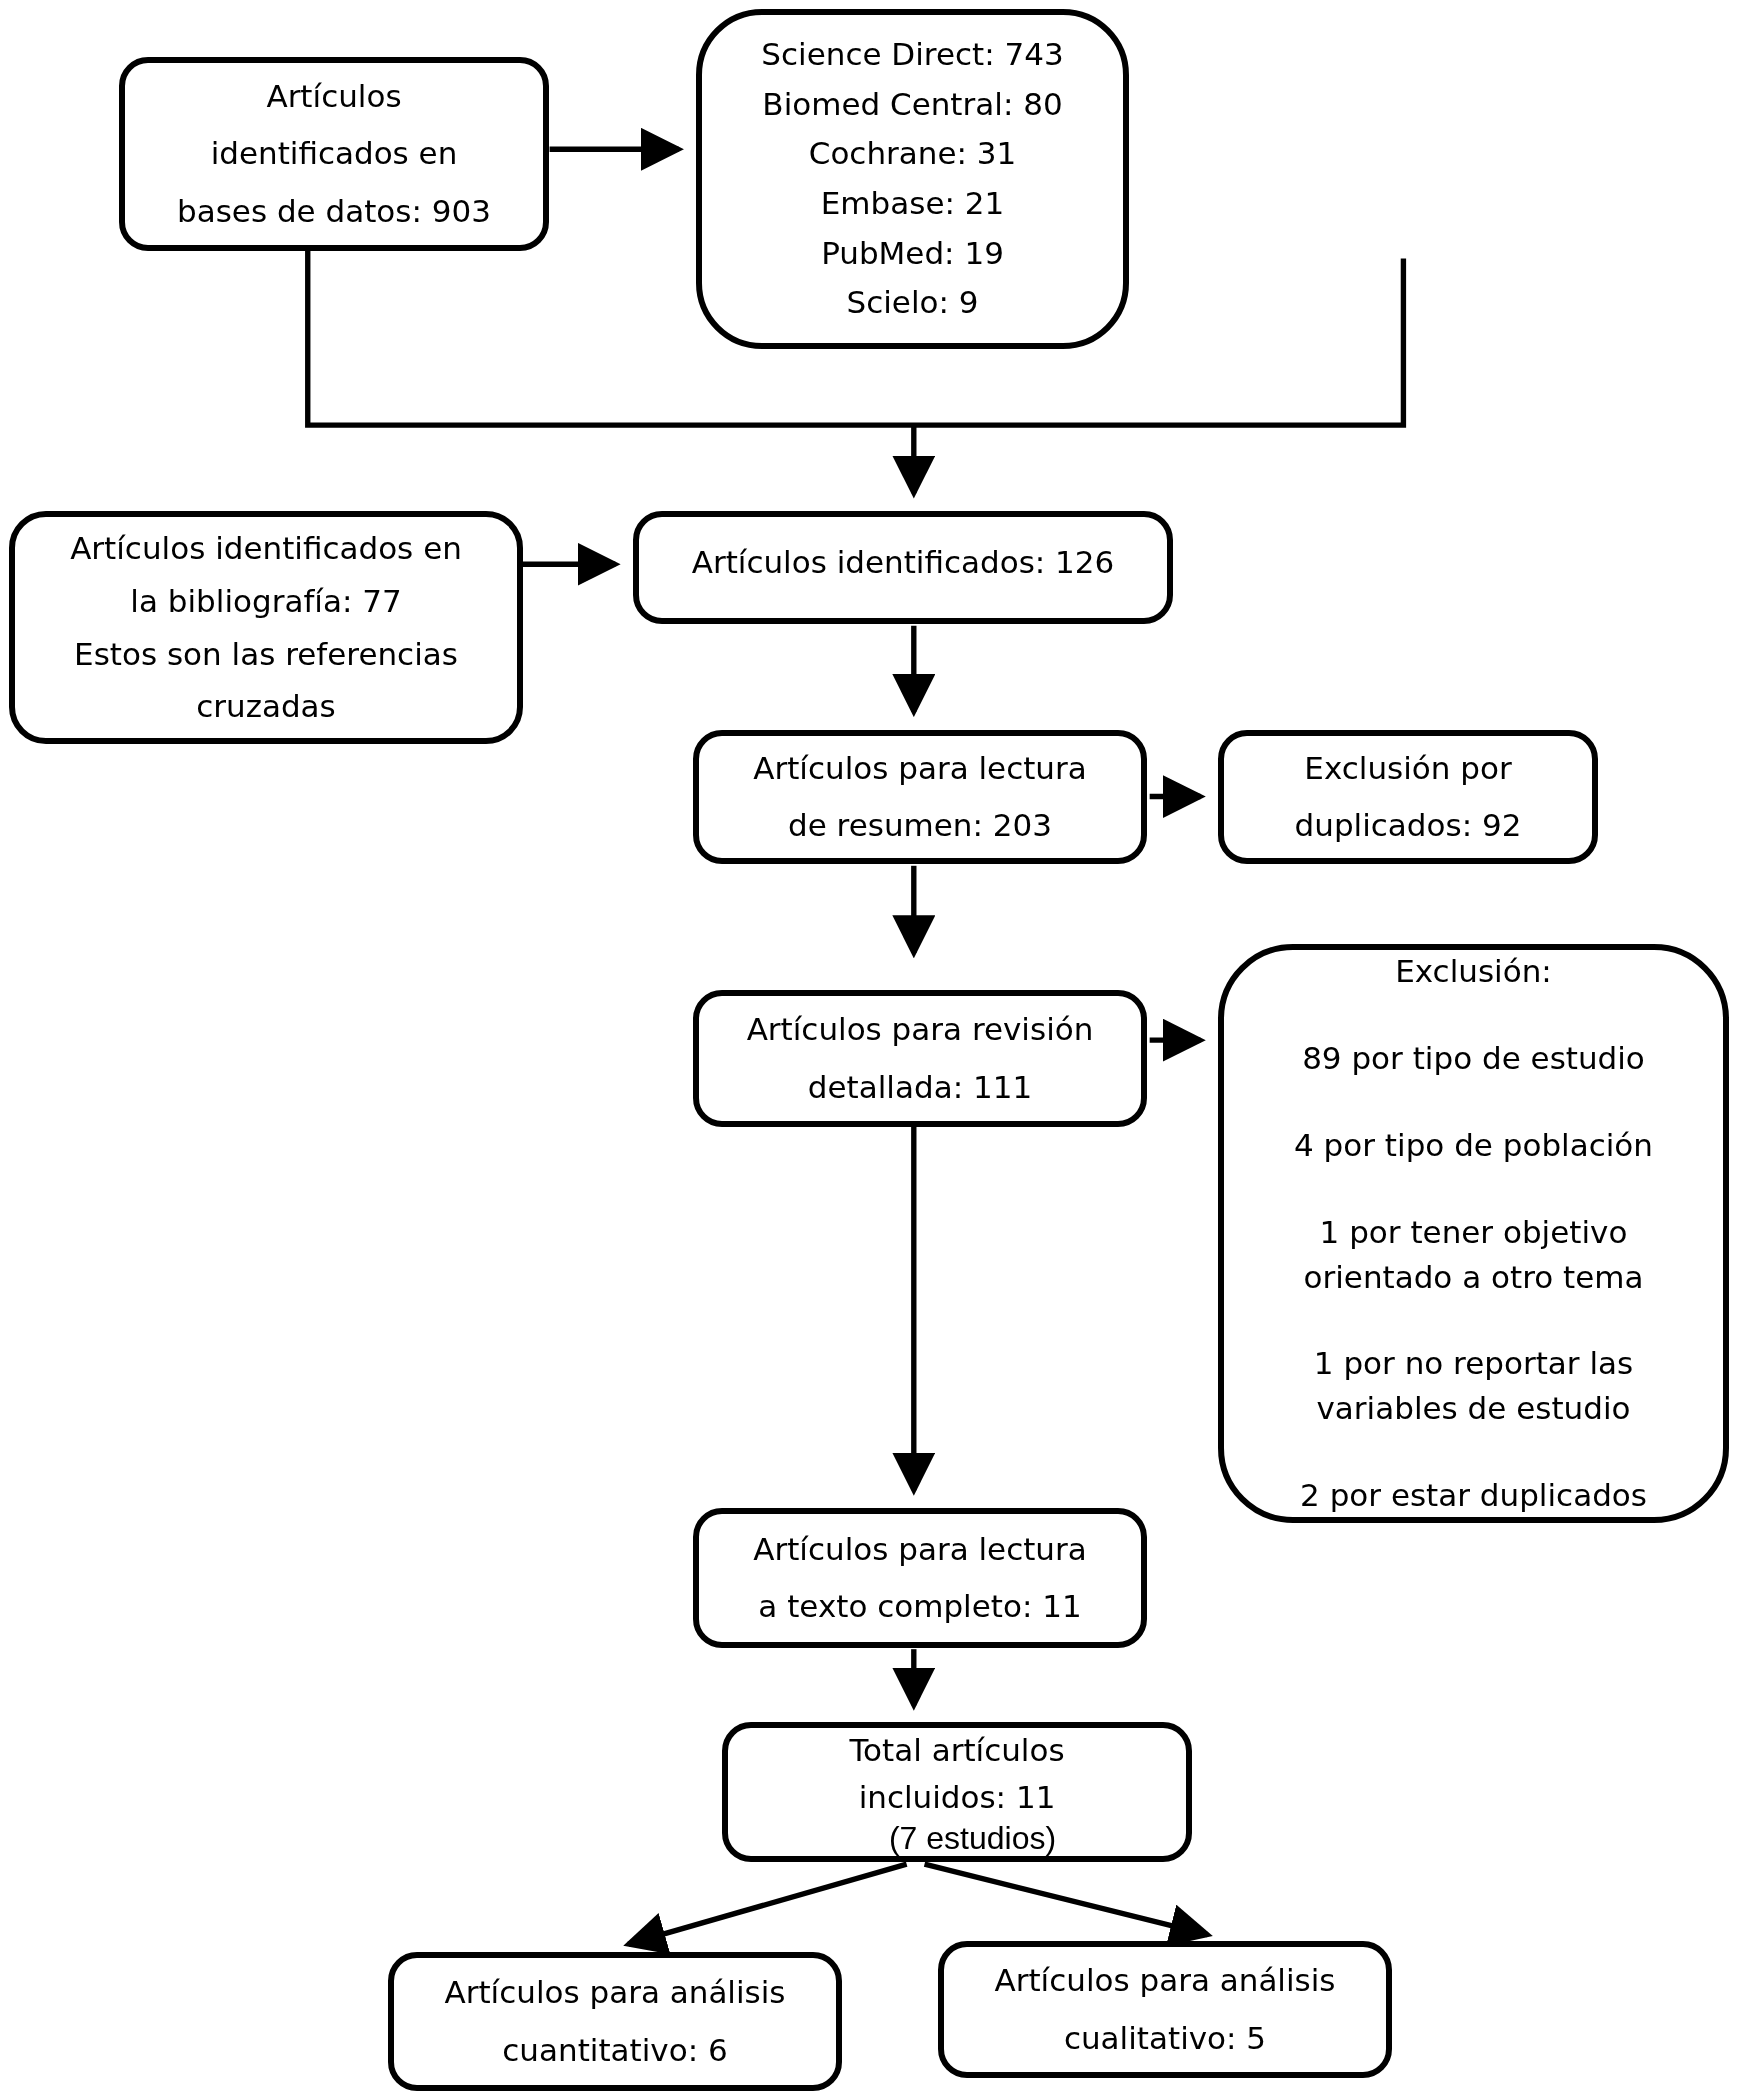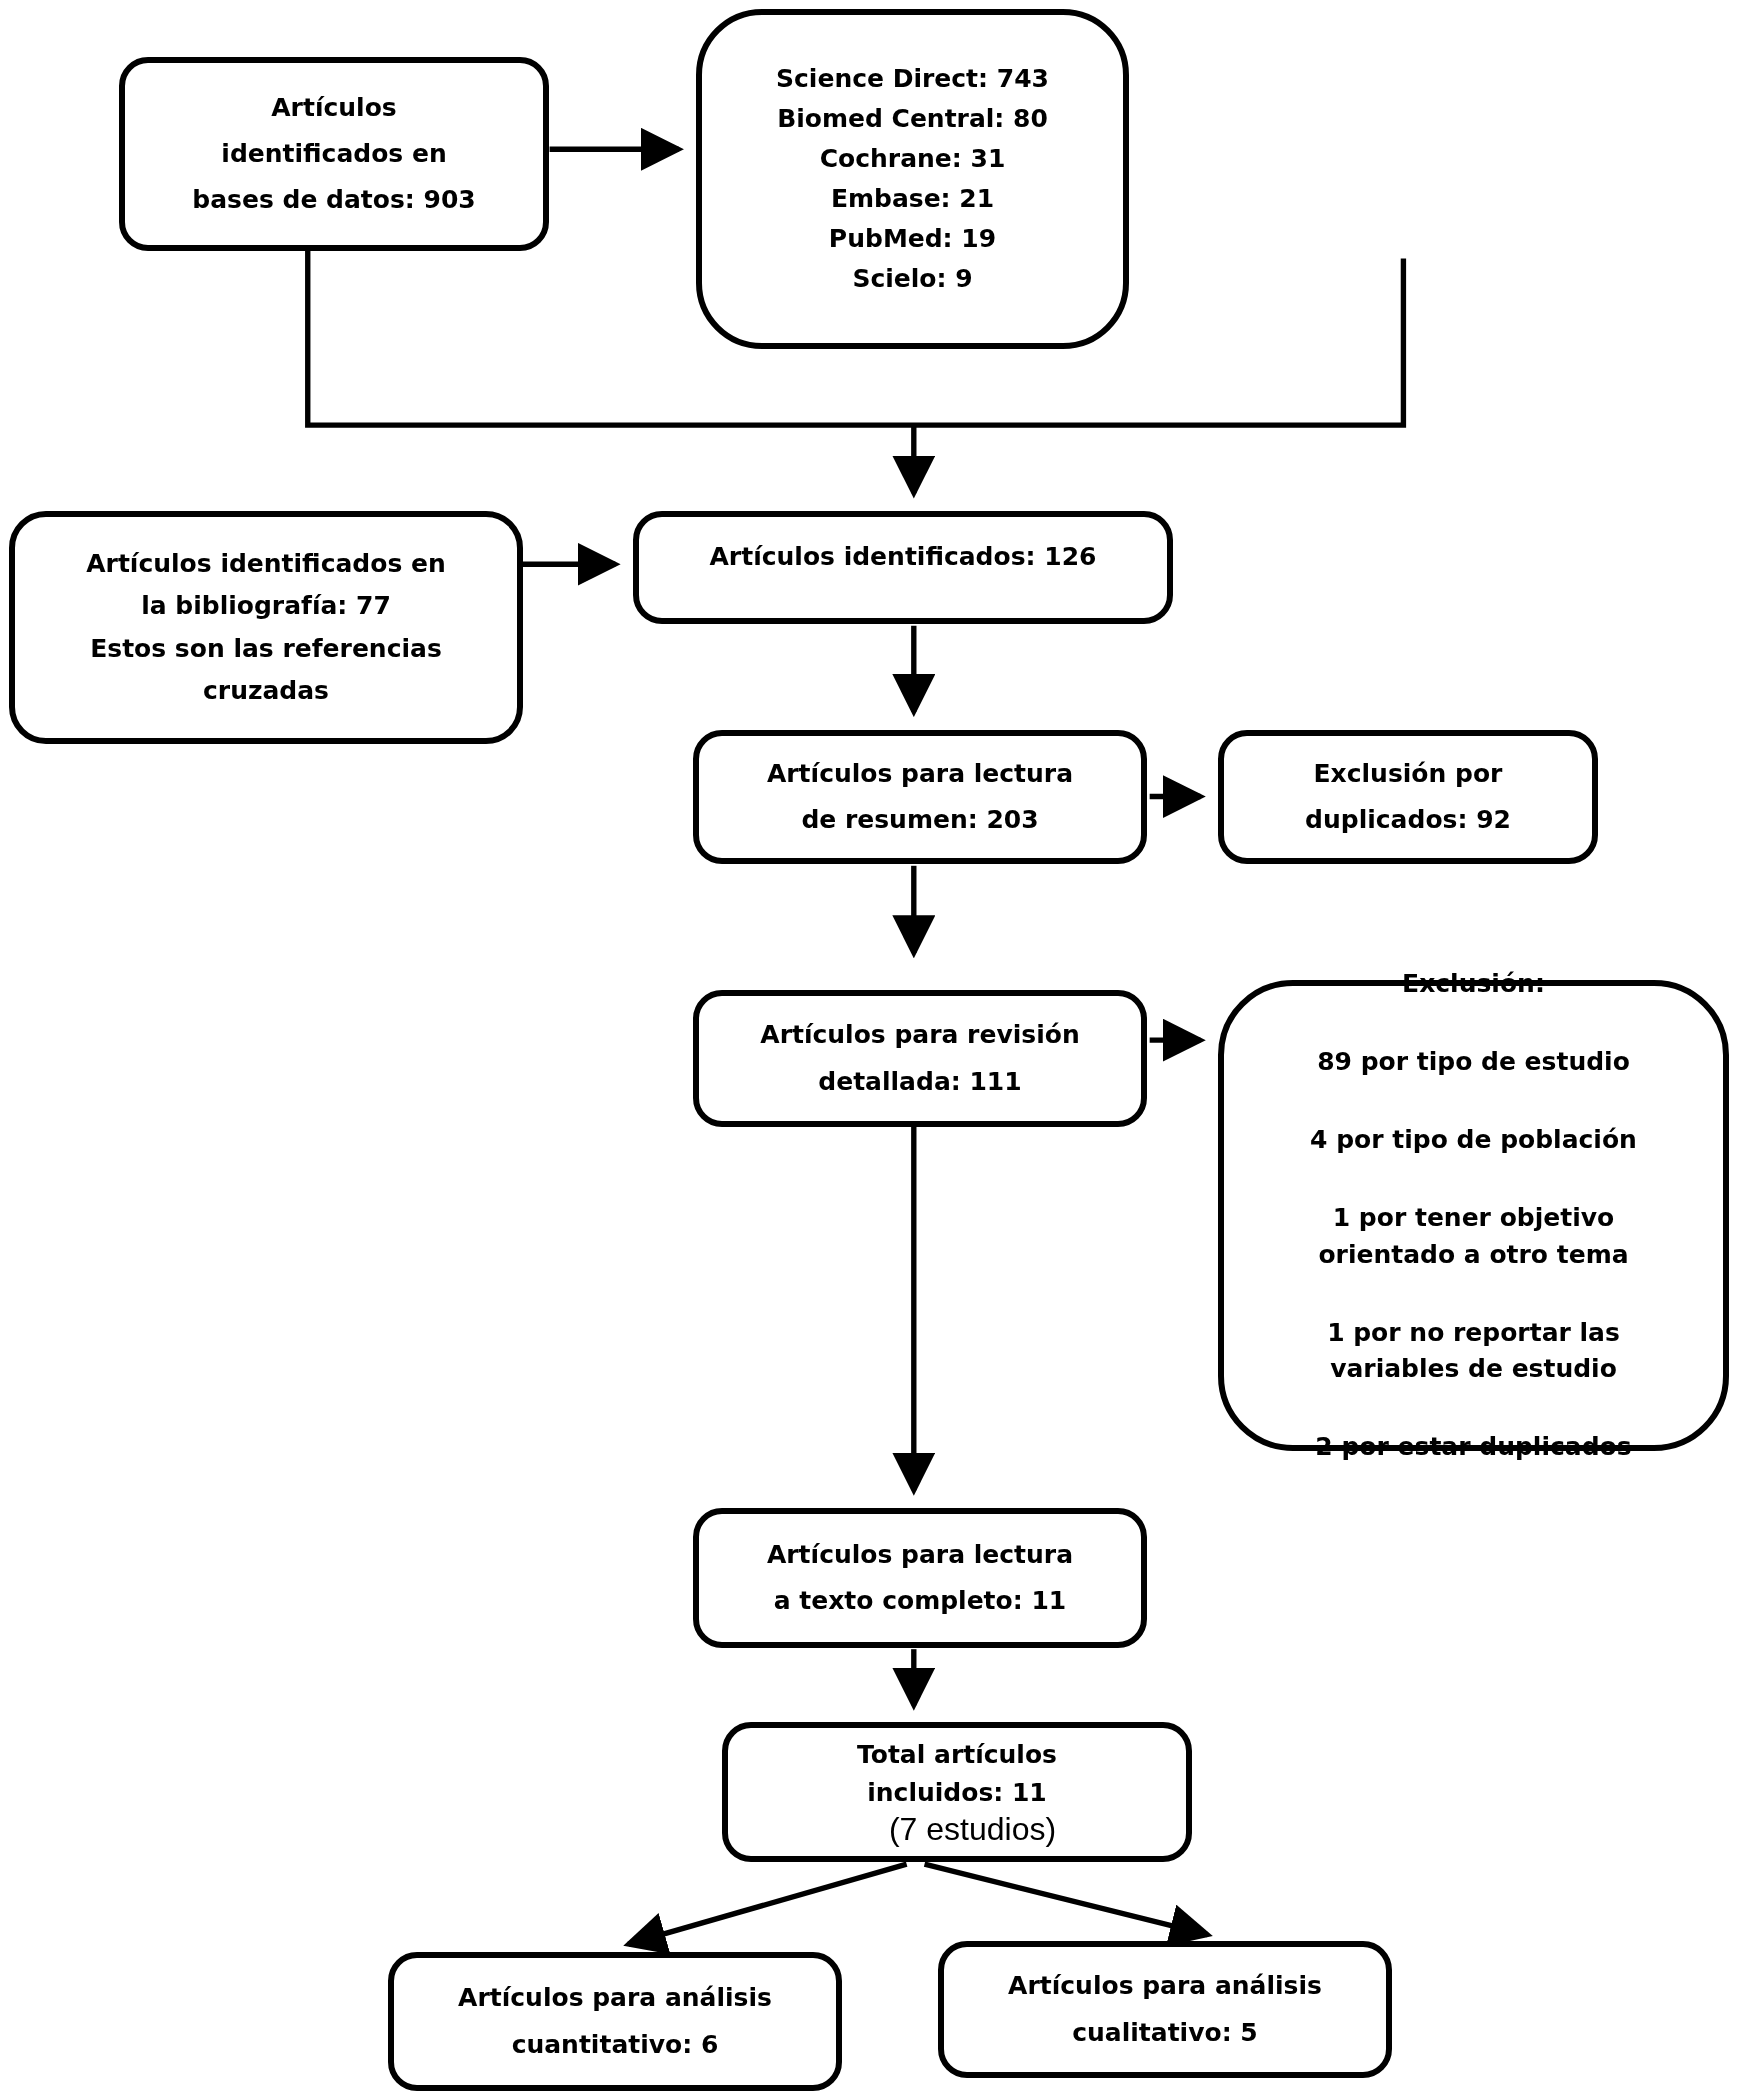--- a/index.html
+++ b/index.html
@@ -19,37 +19,37 @@
     border-radius:29px;
     display:flex;
     flex-direction:column;
     align-items:center;
     justify-content:center;
     text-align:center;
     z-index:2;
   }
   .txt {
     white-space:pre-line;
-    font-weight:bold;
-    font-size:25px;
+    font-weight:normal;
+    font-size:31px;
     line-height:1.85;
   }
   
   .b1  { left:119px;  top:57px;   width:430px; height:194px; }
   .b2  { left:696px; top:9px;   width:433px; height:340px; border-radius:66px; }
   .b2 .txt { line-height:1.6; }
   .b3  { left:1227px; top:96px;  width:463px; height:164px; }
   .b3 .txt { line-height:1.8; }
   .b4  { left:9px;   top:511px;  width:514px; height:233px; border-radius:37px; }
   .b4 .txt { line-height:1.7; }
   .b5  { left:633px; top:511px;  width:540px; height:113px; justify-content:flex-start; padding-top:16.7px; }
   .b6  { left:693px; top:730px; width:454px; height:134px; }
   .b7  { left:1218px; top:730px; width:380px; height:134px; }
   .b8  { left:693px; top:970px; width:454px; height:137px;margin-top:20px; }
-  .b9  { left:1218px; top:944px; width:511px; height:471px; border-radius:75px; justify-content:center; gap:42px; padding:24px 12px;margin-top:36px; }
+  .b9  { left:1218px; top:944px; width:511px; height:579px; border-radius:75px; justify-content:center; gap:42px; padding:24px 12px; }
   .b9 .txt { line-height:1.45; }
   .b10 { left:693px; top:1508px; width:454px; height:140px; }
   .b11 { left:722px; top:1722px; width:470px; height:140px; }
   .b11 .txt { line-height:1.5; }
   .note { font-weight:normal; font-size:32px; line-height:1.15; font-family:"Liberation Sans", sans-serif;margin-left:31px; }
   .b12 { left:388px;  top:1952px; width:454px; height:139px; }
   .b13 { left:938px; top:1941px; width:454px; height:137px; }
   svg.wires {
     position:absolute; left:0; top:0;
     width:1747px; height:2097px;

